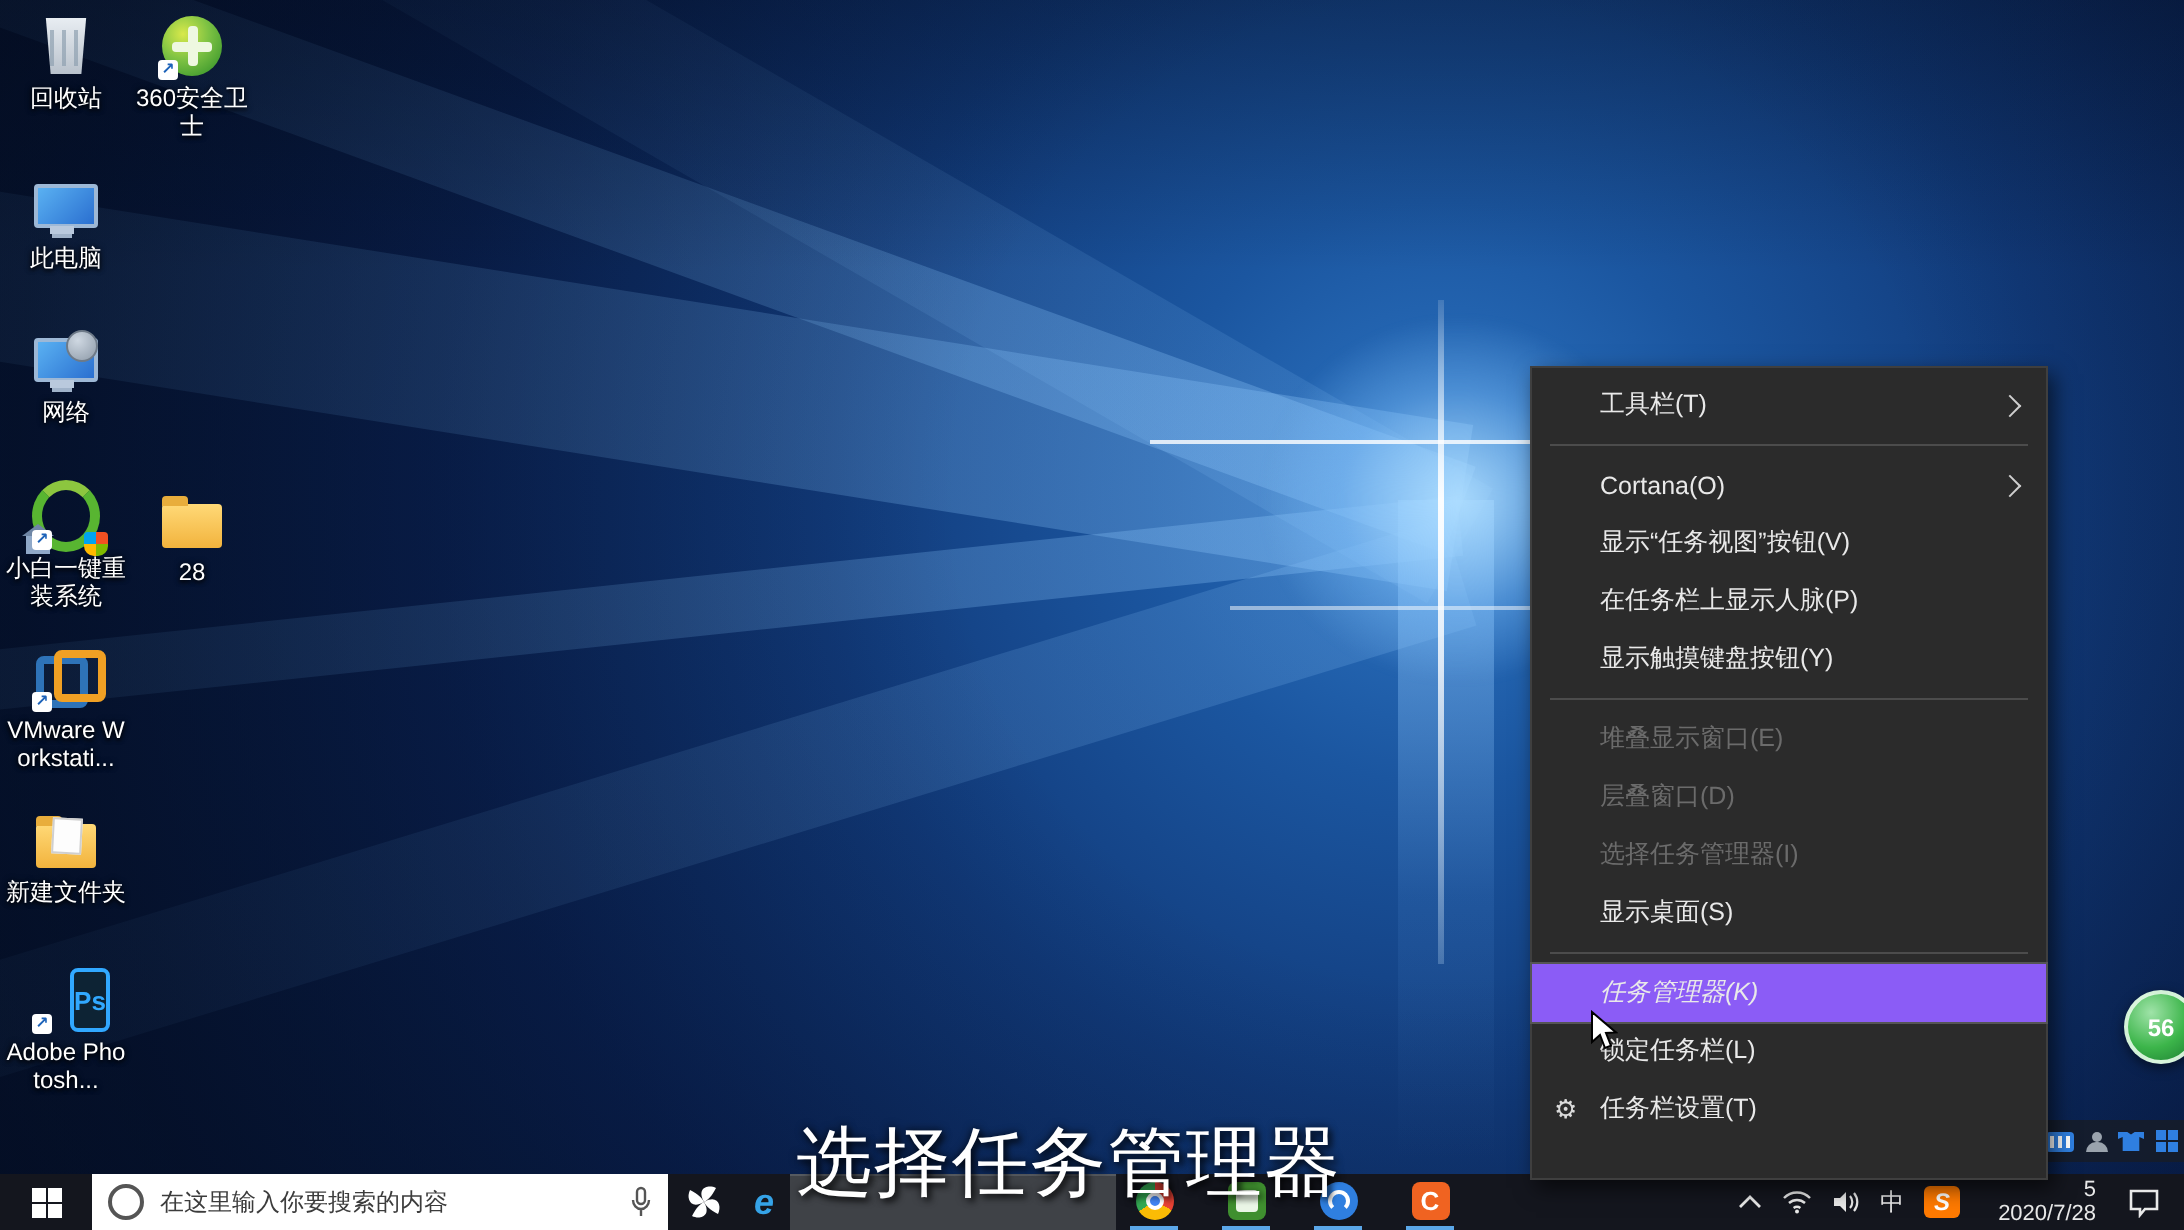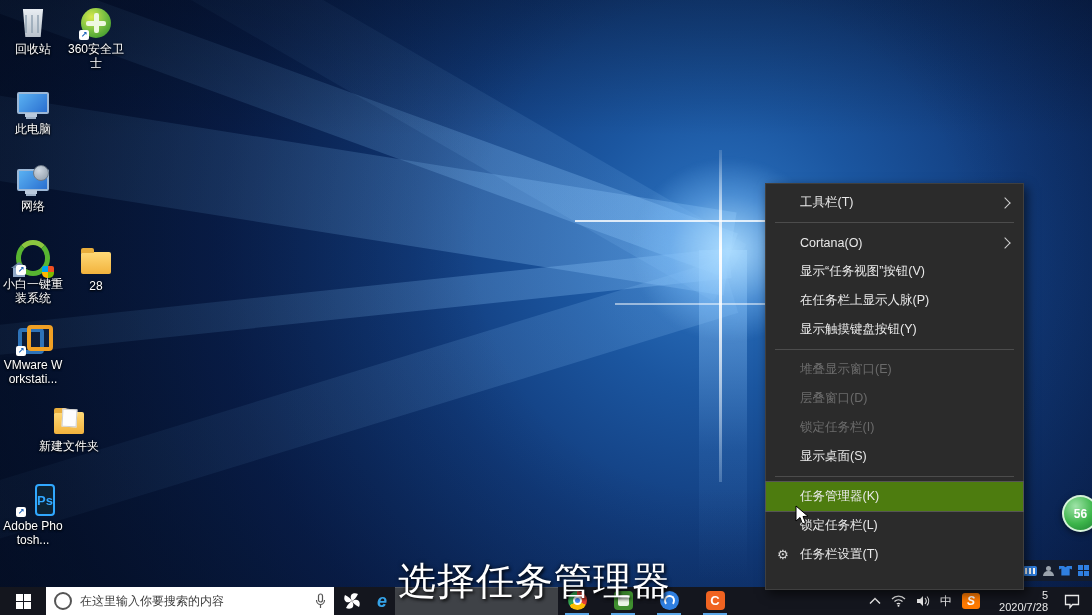--- a/index.html
+++ b/index.html
@@ -73,21 +73,21 @@
   .caption{position:absolute;left:398px;top:556px;font-size:38px;color:#fff;white-space:nowrap;
     text-shadow:0 0 4px rgba(0,0,0,.75),2px 2px 3px rgba(0,0,0,.6);z-index:30;letter-spacing:1px;}
 
   
   .menu{position:absolute;left:765px;top:183px;width:259px;min-height:407px;z-index:40;
     background:#2b2b2b;border:1px solid #3f3f3f;box-shadow:3px 4px 10px rgba(0,0,0,.6);
     box-sizing:border-box;padding:4px 0;}
   .mi{height:29px;display:flex;align-items:center;padding:0 14px 0 34px;position:relative;
     color:#e9e9e9;font-size:12.5px;cursor:default;}
   .mi.disabled{color:#6b6b6b;}
-  .mi.hl{background:#4d7c0f;outline:1px solid #555;}
+  .mi.hl{background:#8b5cf6;outline:1px solid #555;font-style:italic;}
   .mi .chev{margin-left:auto;width:7px;height:7px;border-top:1.5px solid #cfcfcf;border-right:1.5px solid #cfcfcf;
     transform:rotate(45deg);}
   .mi .gear{position:absolute;left:11px;top:7px;font-size:13px;color:#dadada;}
   .msep{height:1px;margin:5px 9px;background:#4c4c4c;}
 
   
   .cursor{position:absolute;left:795px;top:505px;z-index:60;}
 
   
   .taskbar{position:absolute;left:0;bottom:0;width:1092px;height:28px;background:#14161e;z-index:20;
@@ -204,21 +204,21 @@
 <div class="dicon" style="left:3px;top:322px;">
   <div class="art">
       <div class="vmw">
         <i class="sq1"></i>
         <i class="sq2"></i>
       </div>
     <span class="shortcut">↗</span>
     </div>
   <div class="lbl">VMware Workstati...</div>
 </div>
-<div class="dicon" style="left:3px;top:403px;margin-left:36px;">
+<div class="dicon" style="left:3px;top:403px;">
   <div class="art">
       <div class="folder paper"></div>
     </div>
   <div class="lbl">新建文件夹</div>
 </div>
 <div class="dicon" style="left:3px;top:483px;">
   <div class="art">
       <div class="psbox">Ps</div>
     <span class="shortcut">↗</span>
     </div>
@@ -247,21 +247,21 @@
     <span>显示触摸键盘按钮(Y)</span>
   </div>
   <div class="msep"></div>
   <div class="mi disabled">
     <span>堆叠显示窗口(E)</span>
   </div>
   <div class="mi disabled">
     <span>层叠窗口(D)</span>
   </div>
   <div class="mi disabled">
-    <span>锁定任务栏(I)</span>
+    <span>选择任务管理器(I)</span>
   </div>
   <div class="mi">
     <span>显示桌面(S)</span>
   </div>
   <div class="msep"></div>
   <div class="mi hl">
     <span>任务管理器(K)</span>
   </div>
   <div class="mi">
     <span>锁定任务栏(L)</span>

